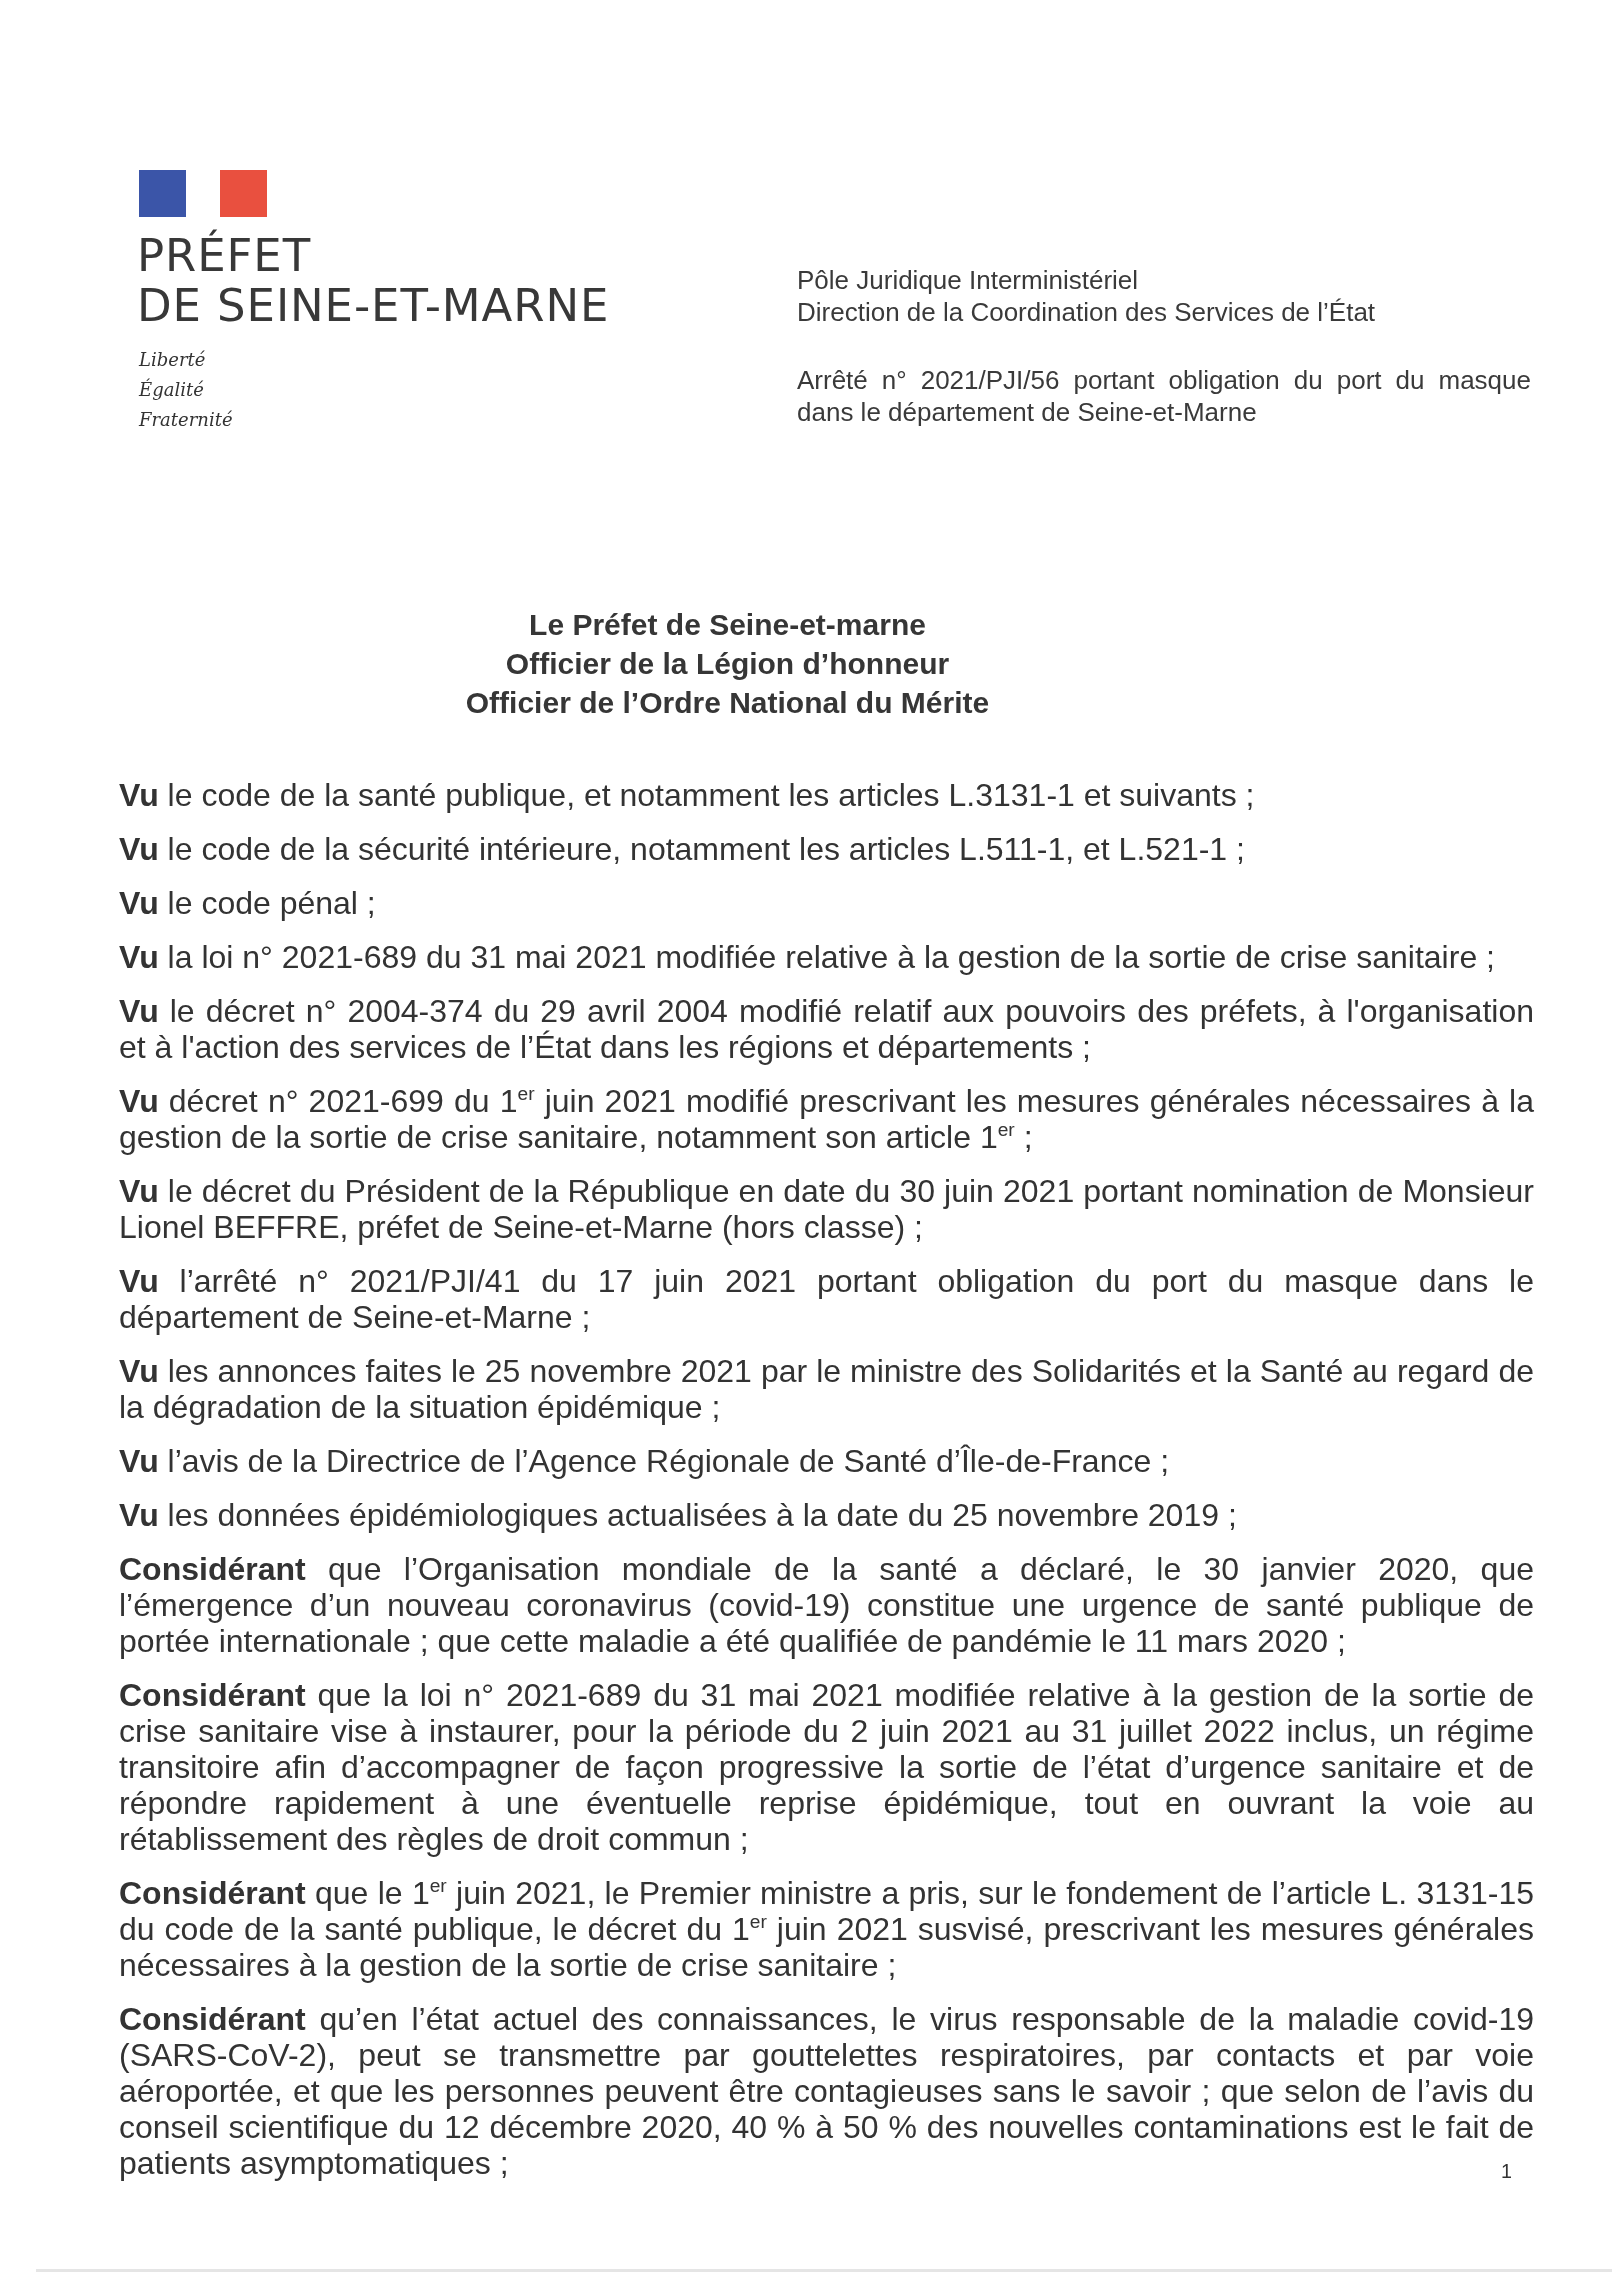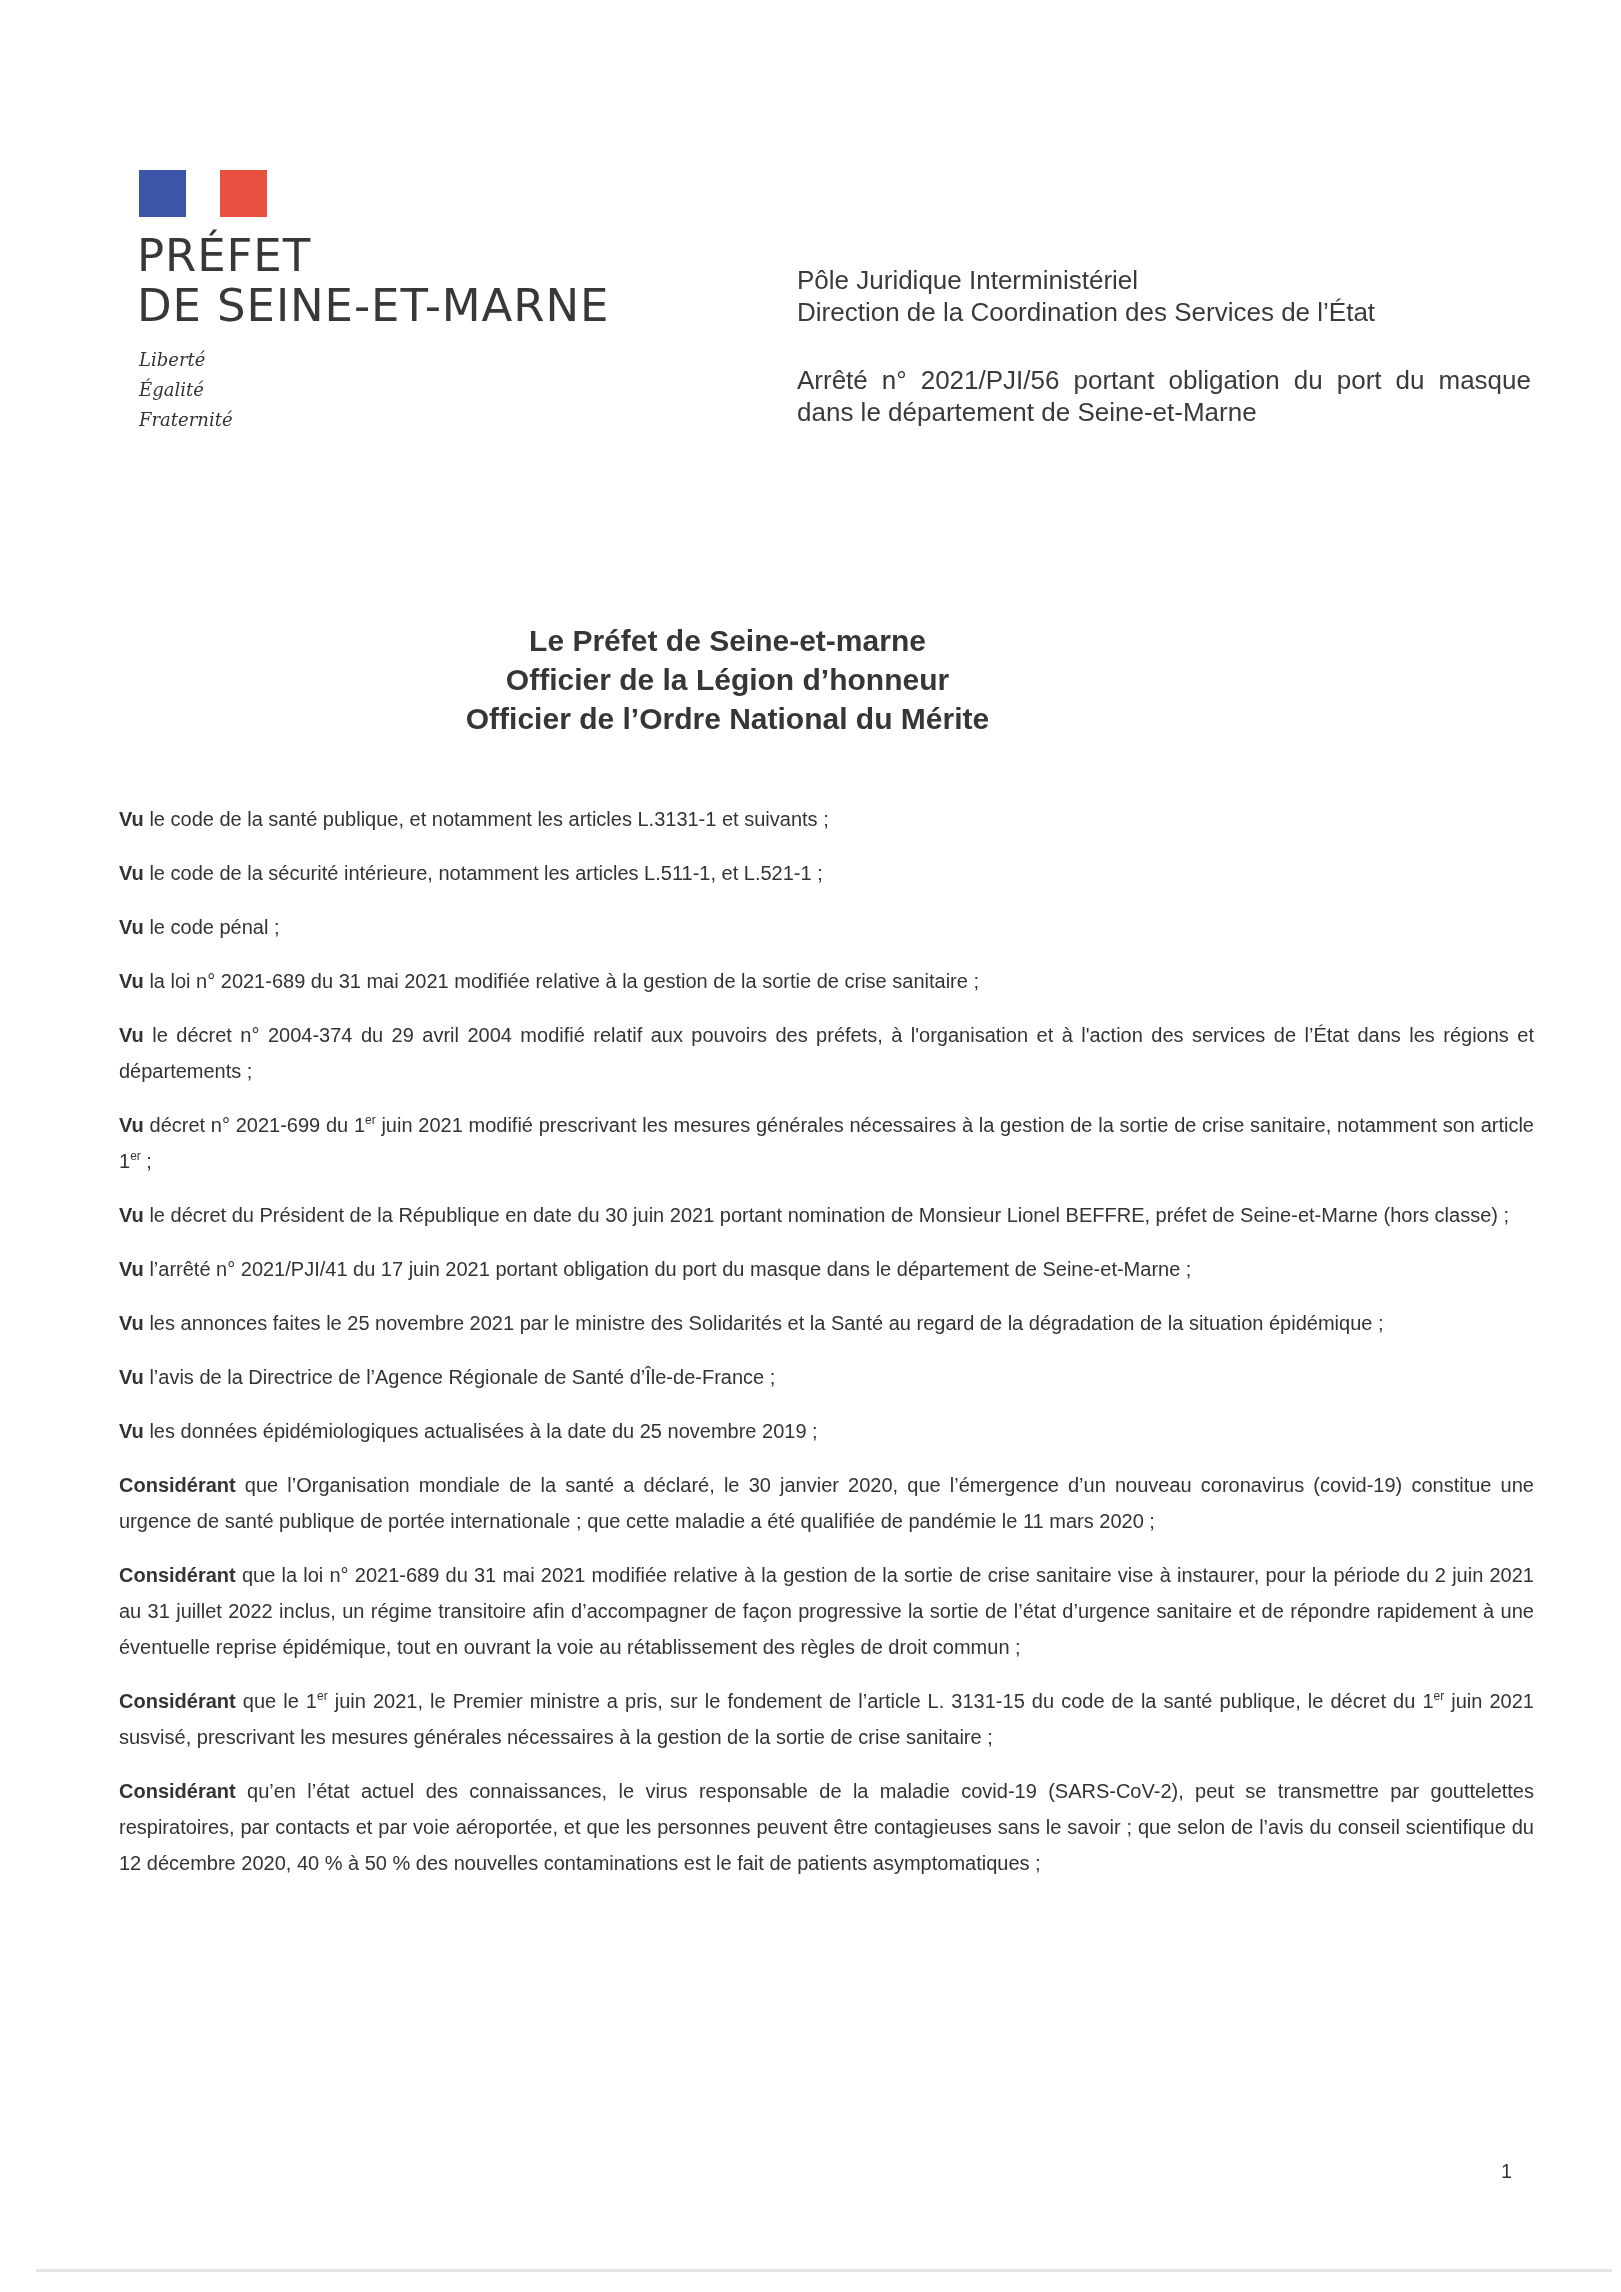--- a/index.html
+++ b/index.html
@@ -24,25 +24,25 @@
       font-size: 18px; line-height: 30px; color: #333;
     }
     .motto div { display: block; }
     .header-right {
       position: absolute; left: 797px; top: 264px; width: 734px;
       font-size: 26px; line-height: 32px; color: #3a3a3a;
     }
     .header-right .arrete { margin-top: 36px; text-align: justify; }
     .titles {
       position: absolute; left: 0; width: 1455px; top: 605px;
-      text-align: center; font-weight: bold; font-size: 30px; line-height: 39px; color: #363636; margin-top: 16px;
+      text-align: center; font-weight: bold; font-size: 30px; line-height: 39px; color: #363636;
     }
     .body {
-      position: absolute; left: 119px; top: 801px; width: 1415px;
-      font-size: 20px; line-height: 36px; color: #333;
+      position: absolute; left: 119px; top: 777px; width: 1415px;
+      font-size: 32px; line-height: 36px; color: #333;
     }
     .para { margin: 0 0 18px 0; text-align: justify; }
     .para .lead { font-weight: bold; }
     sup { font-size: 60%; line-height: 0; }
     .page-number {
       position: absolute; left: 1501px; top: 2160px; font-size: 19.7px; color: #333;
     }
     .scan-line {
       position: absolute; left: 36px; top: 2269px; width: 1576px; height: 2.7px; background: #e5e5e5;
     }

